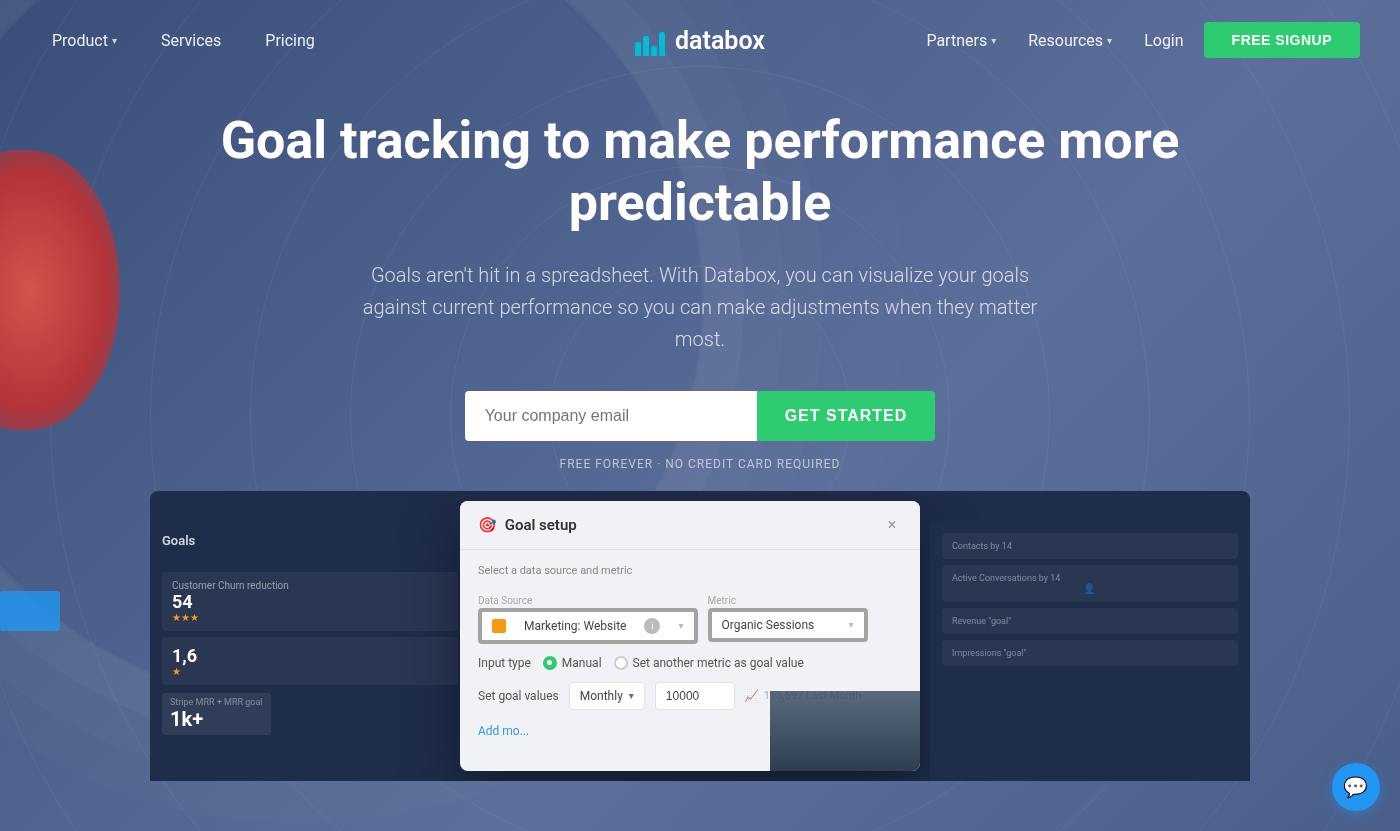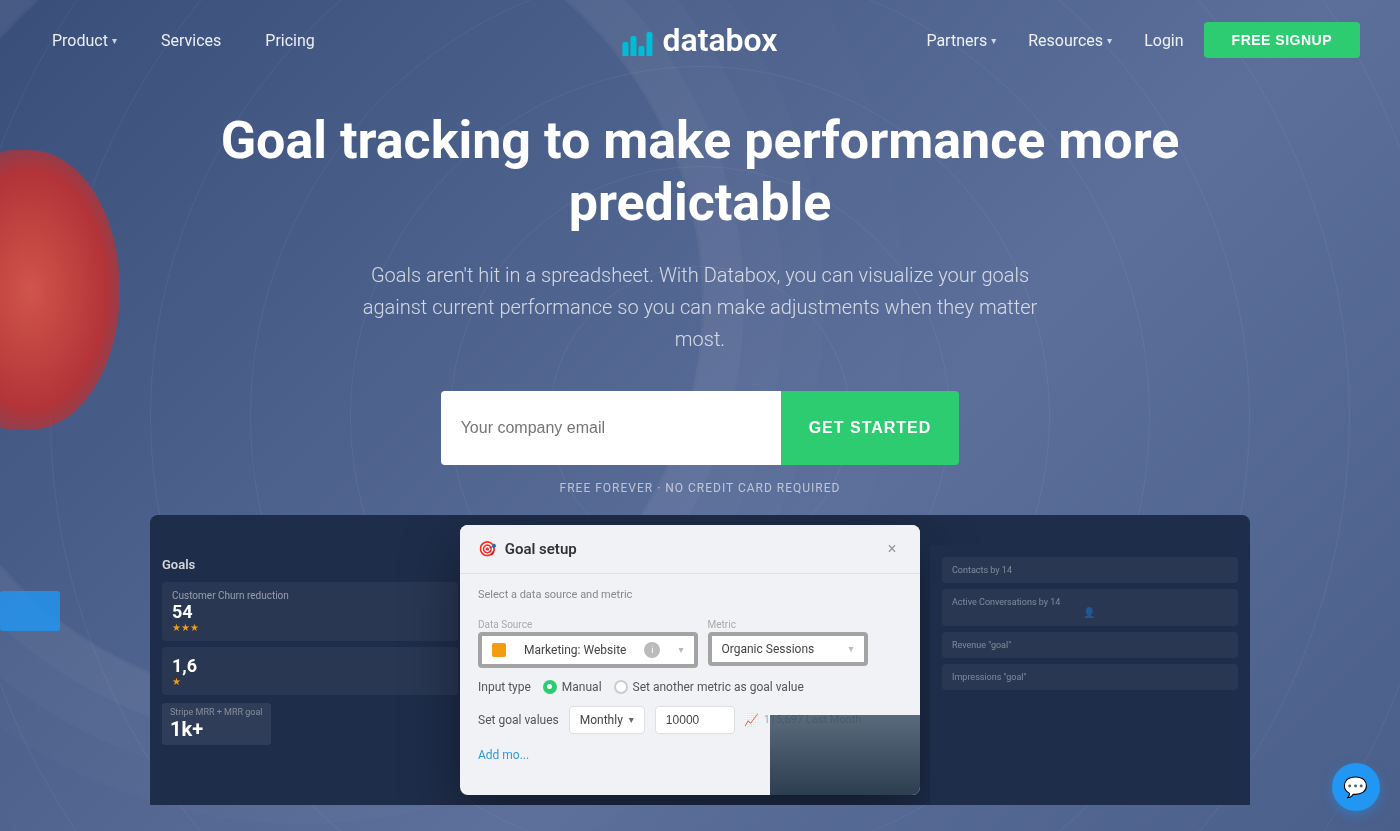--- a/index.html
+++ b/index.html
@@ -78,21 +78,21 @@
       font-weight: 400;
       padding: 8px 12px;
       display: flex; align-items: center; gap: 4px;
     }
     .logo {
       position: absolute;
       left: 50%;
       transform: translateX(-50%);
       display: flex; align-items: center; gap: 8px;
       color: white;
-      font-size: 32px;
+      font-size: 25px;
       font-weight: 600;
       text-decoration: none;
     }
     .logo-icon {
       width: 32px; height: 32px;
       display: flex; align-items: flex-end; gap: 2px;
     }
     .logo-bar {
       width: 6px;
       background: #00bcd4;
@@ -149,22 +149,22 @@
     }
 
     
     .cta-form {
       display: flex;
       justify-content: center;
       gap: 0;
       margin-bottom: 16px;
     }
     .cta-email-input {
-      width: 340px;
-      padding: 28px 20px;
+      width: 292px;
+      padding: 16px 20px;
       font-size: 16px;
       border: none;
       border-radius: 4px 0 0 4px;
       outline: none;
       color: #a16207;
       background: white;
     }
     .cta-button {
       background: #2ecc71;
       color: white;
@@ -208,21 +208,21 @@
       top: 30px;
       width: 320px;
       height: 260px;
       background: #1e2d4a;
       padding: 12px;
     }
     .goals-title {
       color: rgba(255,255,255,0.8);
       font-size: 13px;
       font-weight: 600;
-      margin-bottom: 10px;
+      margin-bottom: 24px;
     }
     .goal-item {
       background: rgba(255,255,255,0.05);
       border-radius: 4px;
       padding: 8px 10px;
       margin-bottom: 6px;
     }
     .goal-item-label { color: rgba(255,255,255,0.5); font-size: 10px; }
     .goal-item-value { color: white; font-size: 18px; font-weight: 700; }
     .goal-item-stars { color: #f39c12; font-size: 10px; }

